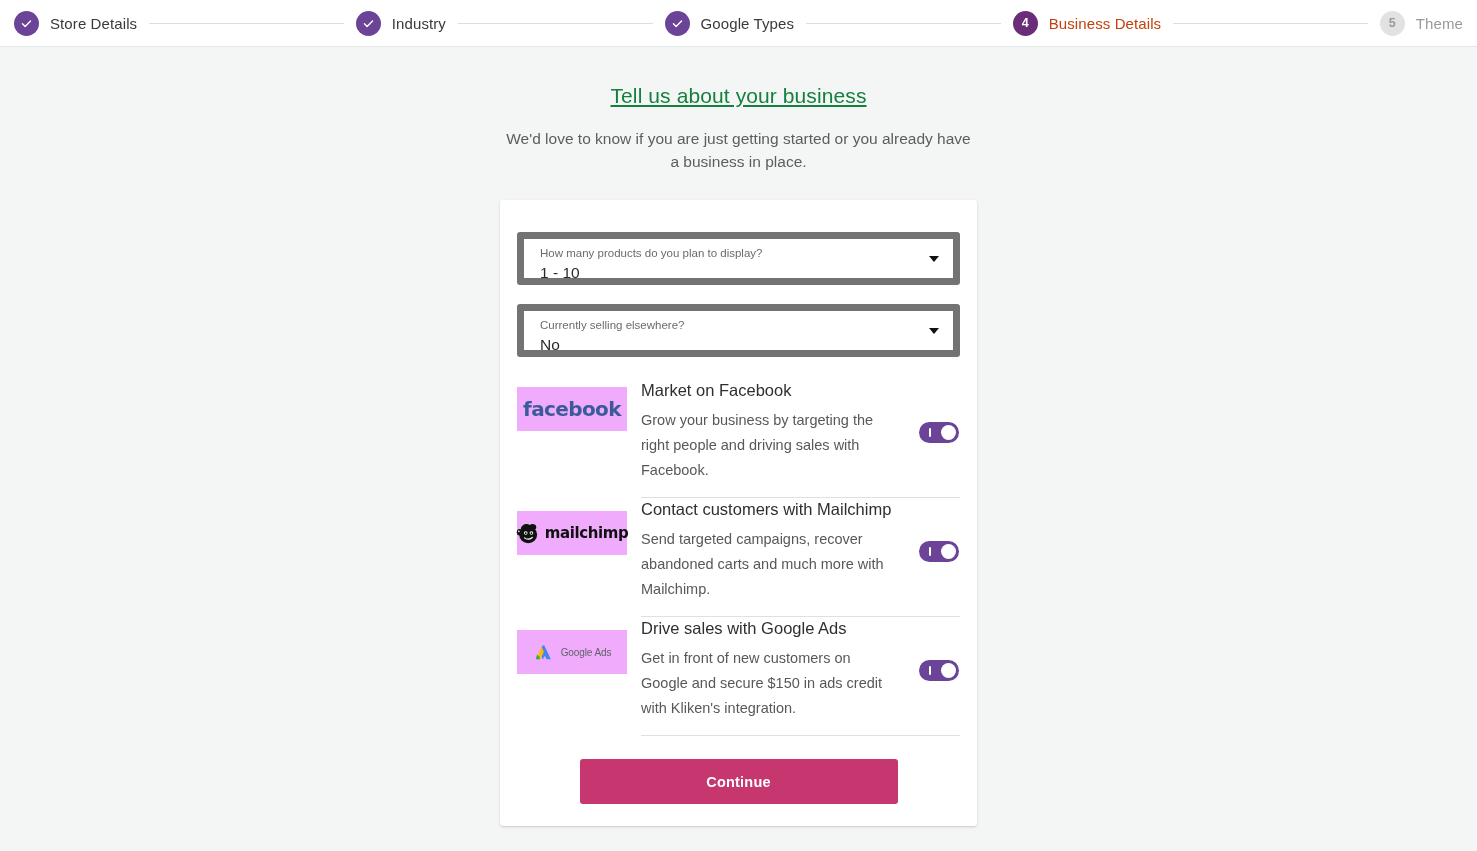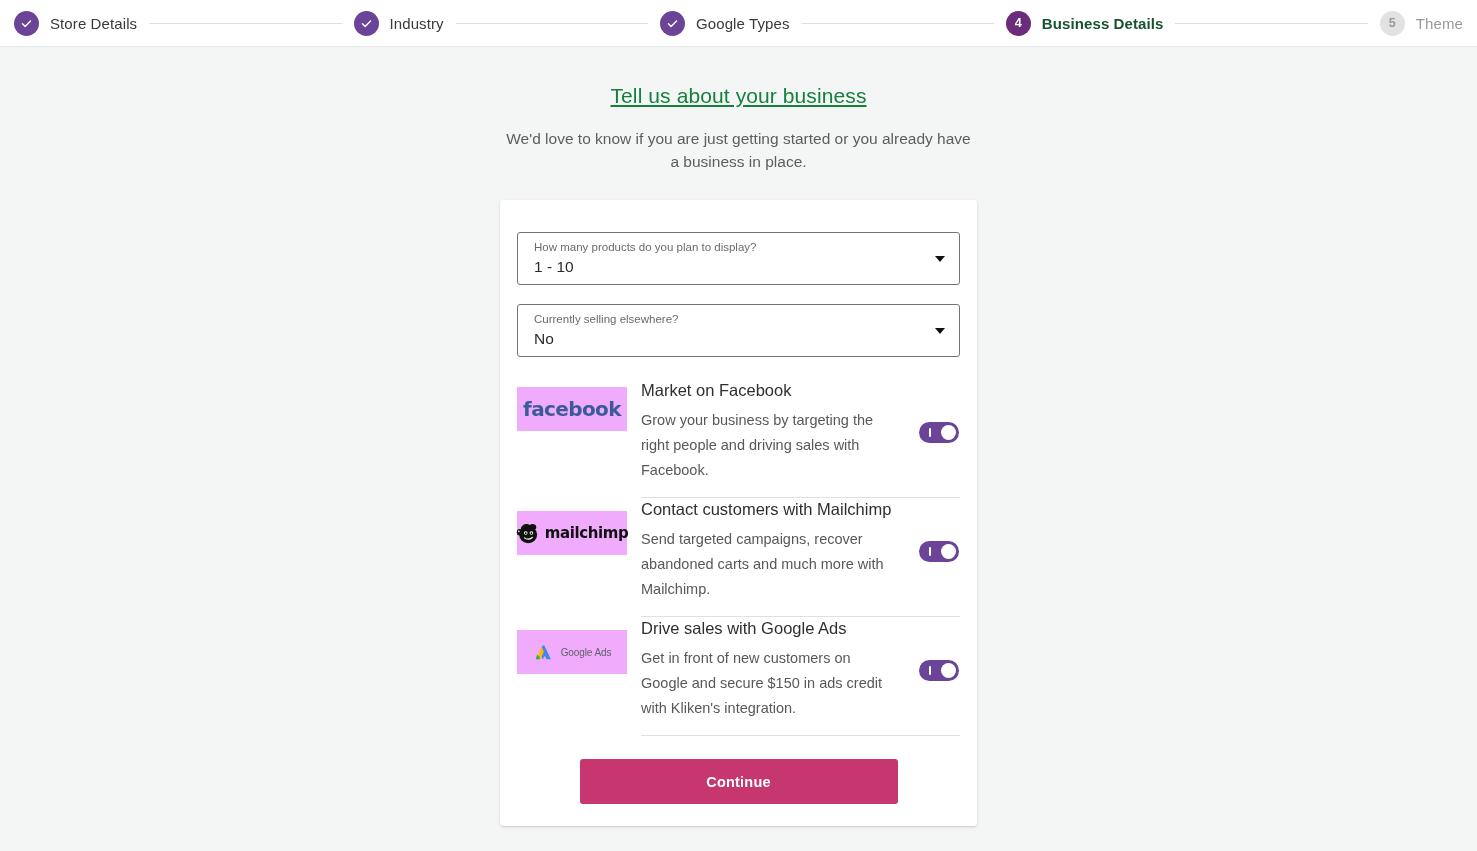--- a/index.html
+++ b/index.html
@@ -51,21 +51,21 @@
   .step-circle.pending { background: #e2e2e2; color: #9a9a9a; }
 
   .step-circle svg { display: block; }
 
   .step-label {
     font-size: 15px;
     color: #3a3a3a;
     white-space: nowrap;
     letter-spacing: 0.1px;
   }
-  .step-label.current { font-weight: bold; color: #14532d; }
+  .step-label.current { font-weight: normal; color: #c2410c; }
   .step-label.pending { color: #9a9a9a; }
 
   .step-connector {
     flex: 1 1 auto;
     height: 1px;
     background: #dedede;
     margin: 0 12px;
     min-width: 20px;
   }
 
@@ -102,21 +102,21 @@
     width: 477px;
     background: #ffffff;
     border-radius: 3px;
     box-shadow: 0 1px 3px rgba(0,0,0,0.13), 0 1px 1px rgba(0,0,0,0.06);
     padding: 32px 17px 22px 17px;
   }
 
   
   .select-field {
     position: relative;
-    border: 1px solid #737373;
+    border: 7px solid #737373;
     border-radius: 3px;
     height: 53px;
     padding: 7px 14px 2px 16px;
     background: #fff;
     cursor: pointer;
   }
   .select-field + .select-field { margin-top: 19px; }
 
   .select-label {
     font-size: 11.5px;

